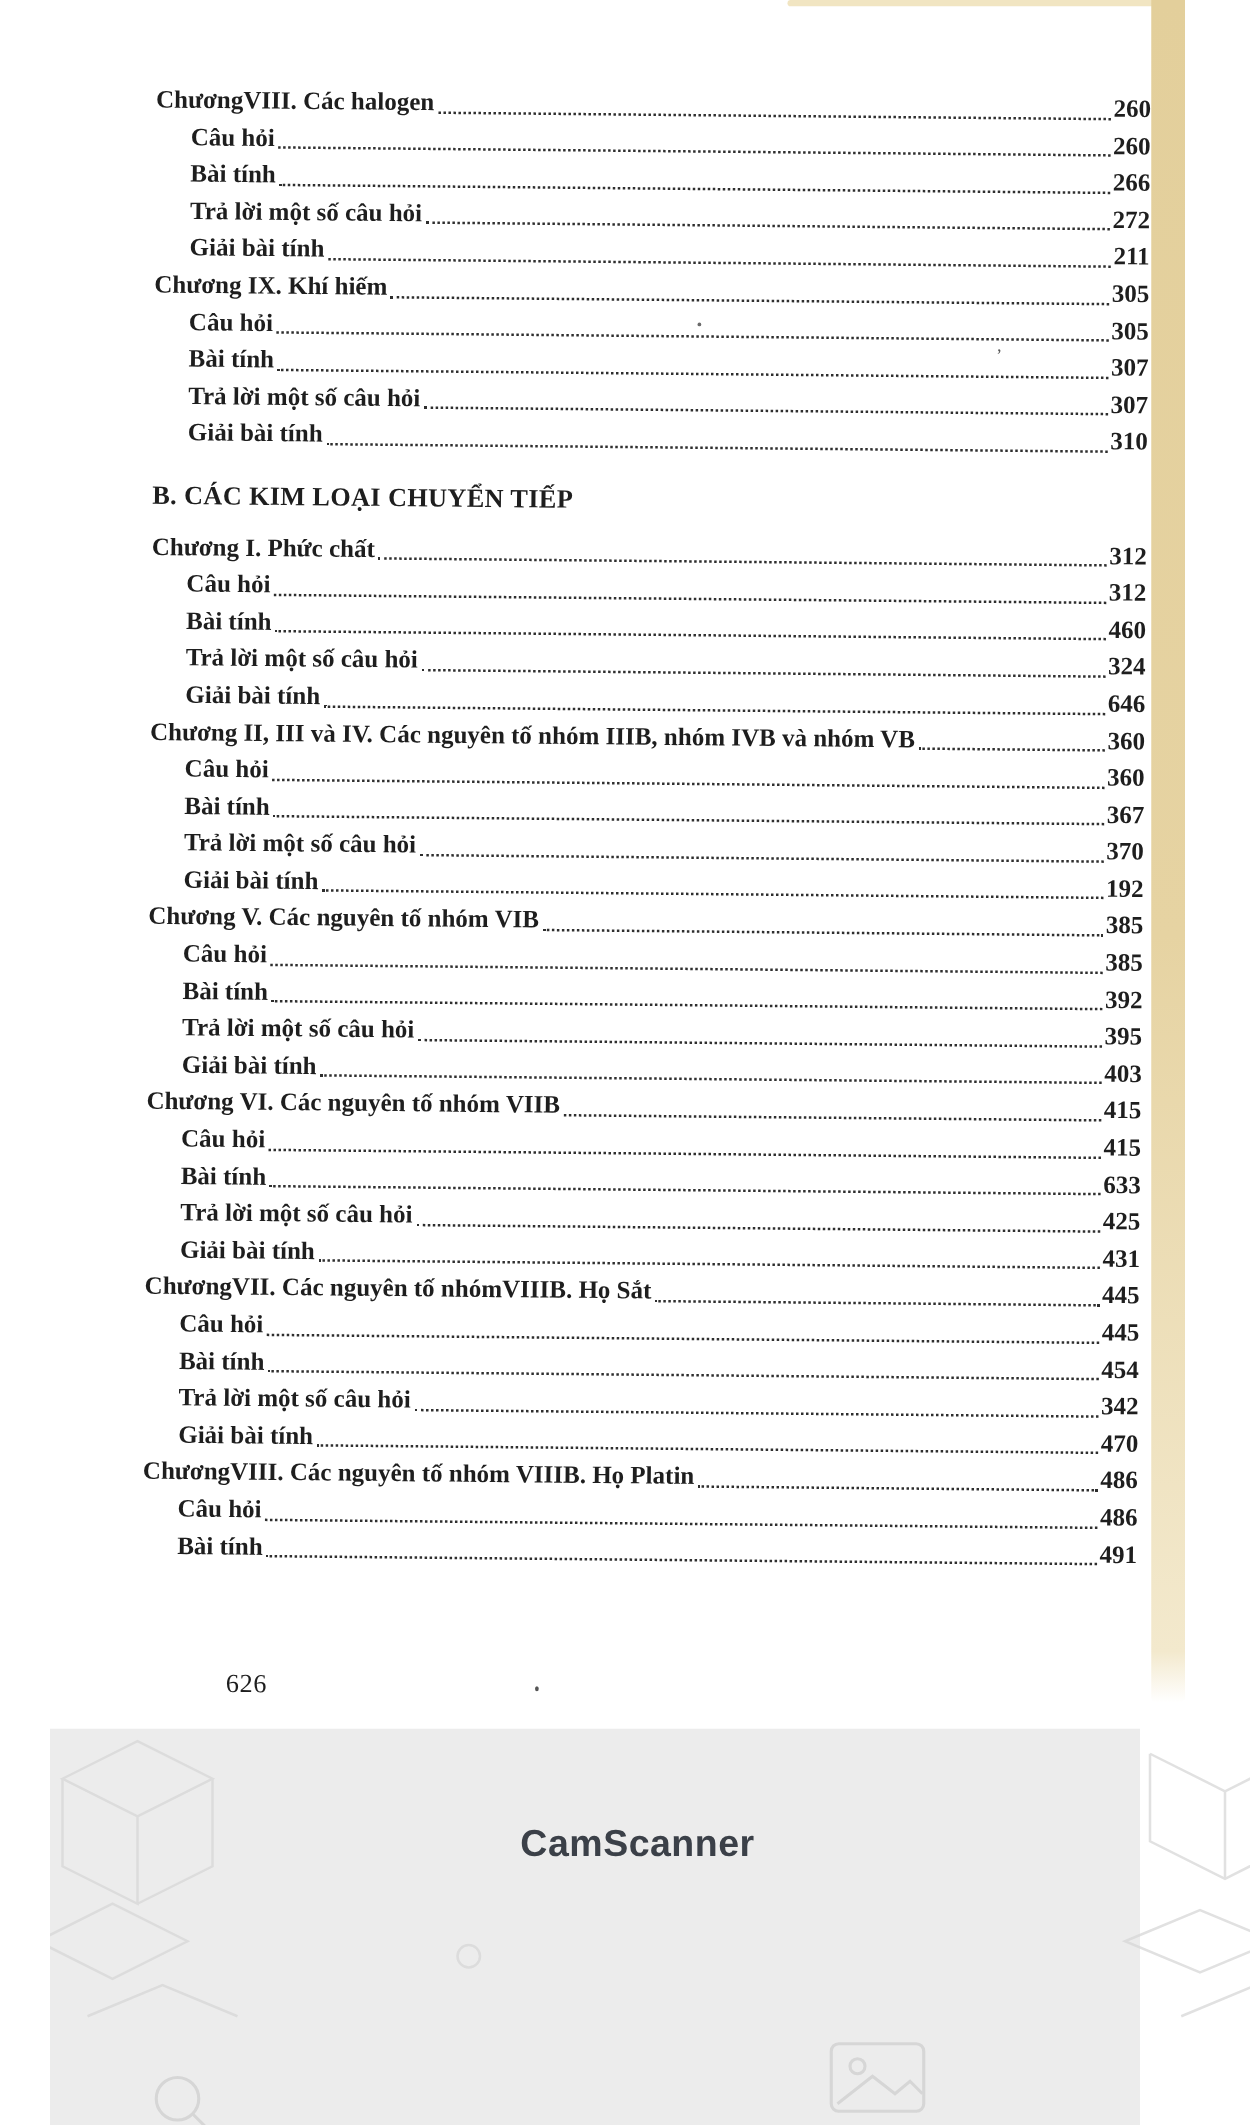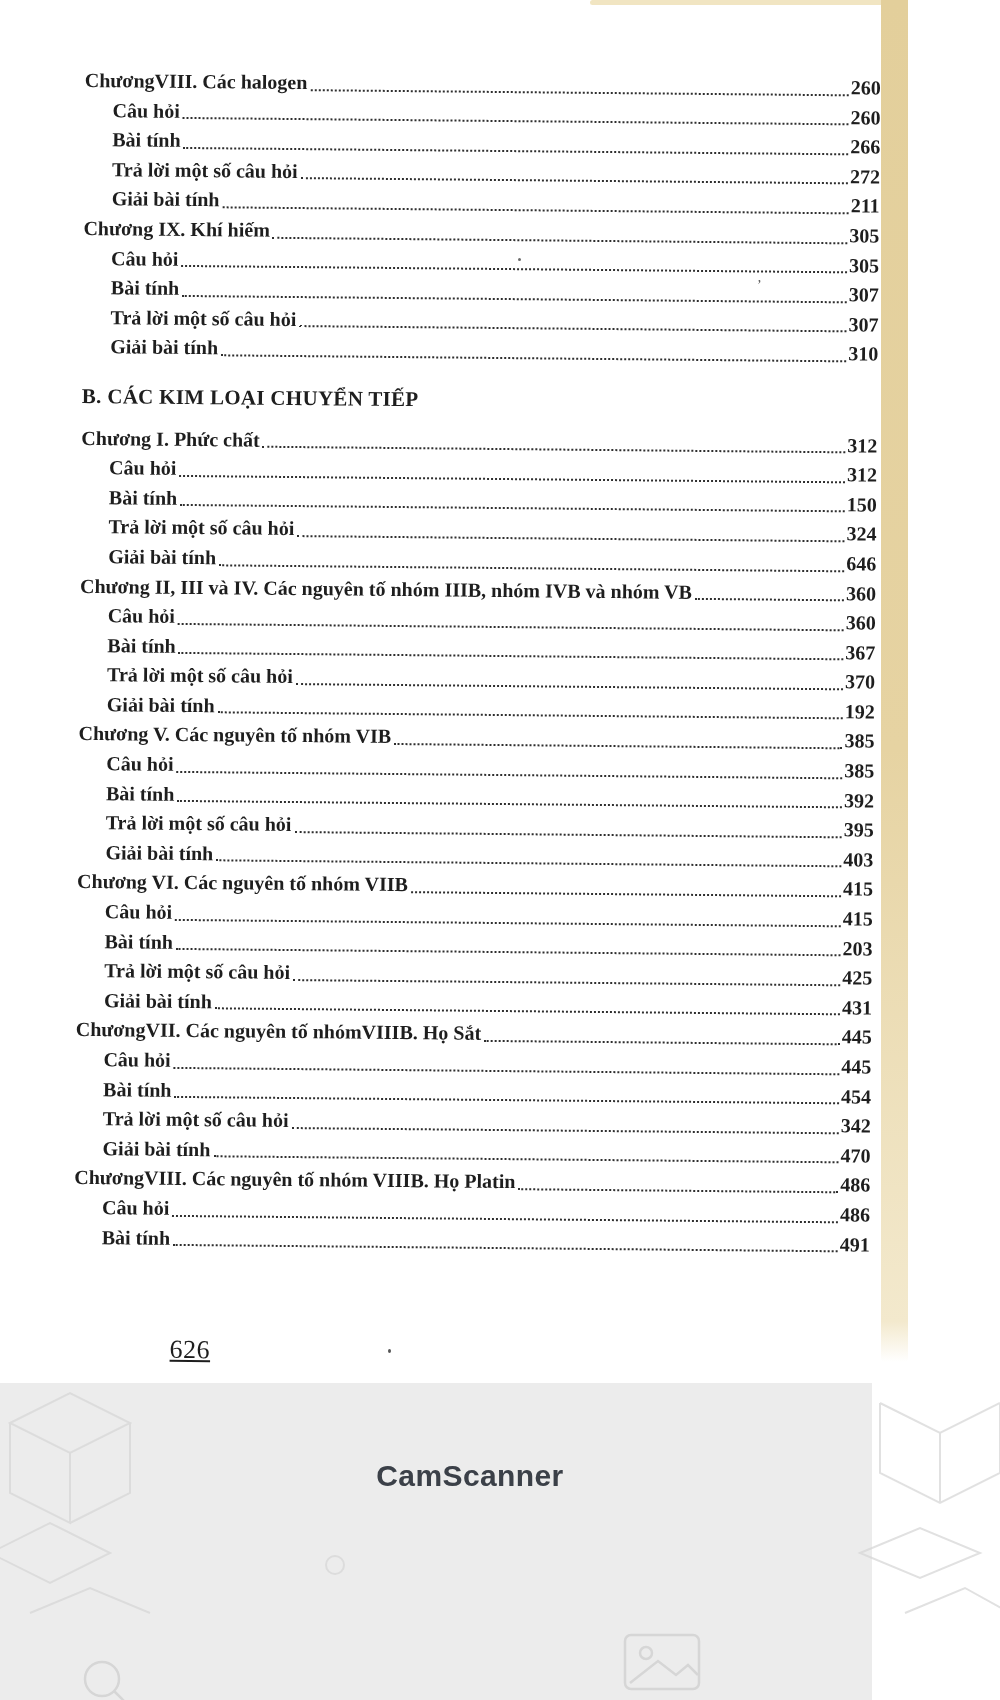--- a/index.html
+++ b/index.html
@@ -10,21 +10,21 @@
     --brand:#3b4048;
   }
   *{box-sizing:border-box;}
   html,body{margin:0;padding:0;}
   body{
     width:1000px;height:1700px;position:relative;overflow:hidden;
     background:var(--paper);
     font-family:"Liberation Serif","DejaVu Serif",serif;
     color:var(--ink);
   }
-  .scan-page{position:absolute;inset:0;background:var(--paper);}
+  .scan-page{position:absolute;inset:0;background:var(--paper);margin-left:40px;}
   
   .edge-strip{
     position:absolute;top:0;left:881px;width:27px;height:1362px;
     background:linear-gradient(180deg,#e3cf9b 0%,var(--edge) 55%,#f3e9cd 97%,#ffffff 100%);
     border-radius:0 0 4px 4px;
   }
   .edge-top{
     position:absolute;top:0;left:590px;width:295px;height:5px;
     background:#ecdcae;opacity:.75;border-radius:3px;
   }
@@ -43,22 +43,22 @@
   .row .dots{flex:1 1 0;min-width:10px;position:relative;}
   .row .dots::after{
     content:"";position:absolute;left:3px;right:2px;bottom:7px;
     border-bottom:2px dotted #2e2e2e;
   }
   .row .pg{flex:0 0 auto;font-weight:700;}
   .row.heading{
     font-size:21px;letter-spacing:.3px;margin:20px 0 12px 0;
   }
   .folio{
-    position:absolute;left:97px;top:1268px;
-    font-size:26px;letter-spacing:.5px;text-decoration:underline;
+    position:absolute;left:68px;top:1268px;
+    font-size:21px;letter-spacing:.5px;
   }
   
   .speck{position:absolute;background:#6b6b6b;border-radius:50%;}
   .speck.a{left:518px;top:258px;width:3px;height:3px;}
   .speck.b{left:388px;top:1349px;width:3px;height:4px;background:#555;}
   .tick{position:absolute;left:757px;top:278px;font-size:14px;color:#555;}
   
   .footer-band{
     position:absolute;left:0;top:1383px;width:872px;height:317px;
     background:var(--band);
@@ -140,21 +140,21 @@
     <span class="pg">312</span>
   </div>
         <div class="row sub">
     <span class="lbl">Câu hỏi</span>
     <span class="dots"></span>
     <span class="pg">312</span>
   </div>
         <div class="row sub">
     <span class="lbl">Bài tính</span>
     <span class="dots"></span>
-    <span class="pg">150</span>
+    <span class="pg">460</span>
   </div>
         <div class="row sub">
     <span class="lbl">Trả lời một số câu hỏi</span>
     <span class="dots"></span>
     <span class="pg">324</span>
   </div>
         <div class="row sub">
     <span class="lbl">Giải bài tính</span>
     <span class="dots"></span>
     <span class="pg">646</span>
@@ -215,21 +215,21 @@
     <span class="pg">415</span>
   </div>
         <div class="row sub">
     <span class="lbl">Câu hỏi</span>
     <span class="dots"></span>
     <span class="pg">415</span>
   </div>
         <div class="row sub">
     <span class="lbl">Bài tính</span>
     <span class="dots"></span>
-    <span class="pg">203</span>
+    <span class="pg">633</span>
   </div>
         <div class="row sub">
     <span class="lbl">Trả lời một số câu hỏi</span>
     <span class="dots"></span>
     <span class="pg">425</span>
   </div>
         <div class="row sub">
     <span class="lbl">Giải bài tính</span>
     <span class="dots"></span>
     <span class="pg">431</span>

